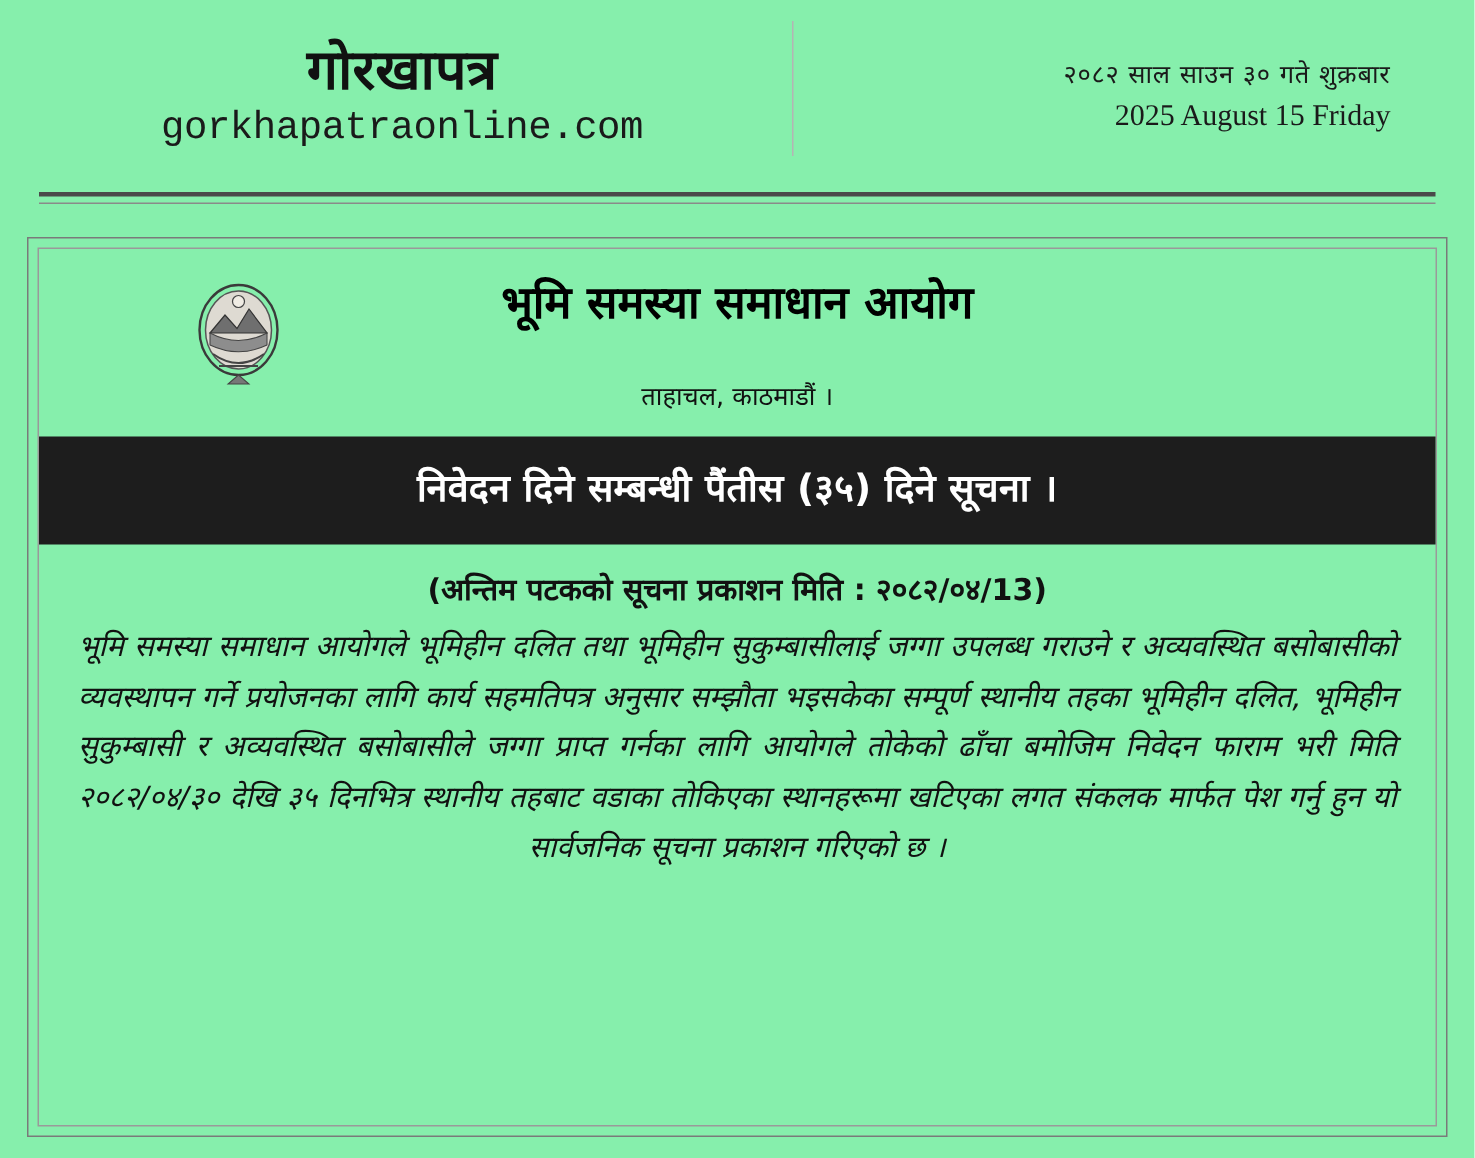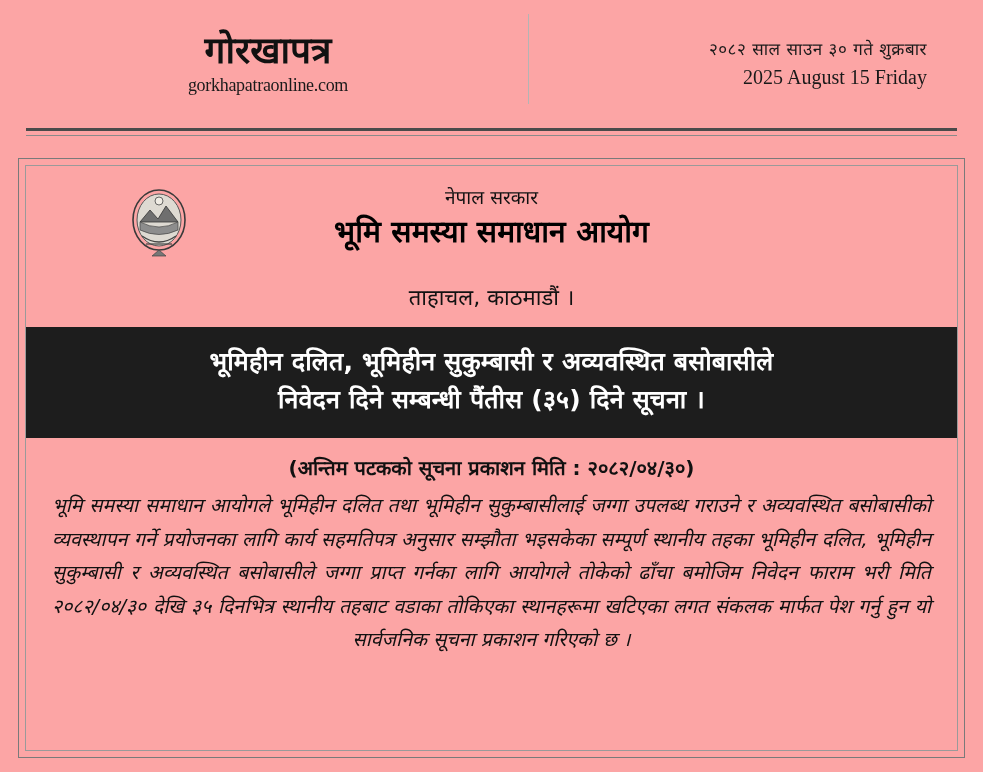--- a/index.html
+++ b/index.html
@@ -5,21 +5,21 @@
   * { box-sizing: border-box; }
   html, body {
     margin: 0; padding: 0;
     background: #ffffff;
     font-family: "Liberation Serif", "DejaVu Serif", serif;
   }
   .page {
     width: 983px;
     height: 772px;
     position: relative;
-    background: #fca5a5;
+    background: #86efac;
     overflow: hidden;
   }
 
   
   .masthead {
     display: flex;
     align-items: stretch;
     padding: 8px 28px 0 28px;
     height: 118px;
   }
@@ -34,22 +34,22 @@
   .mast-title {
     font-family: "DejaVu Sans", sans-serif;
     font-weight: bold;
     font-size: 37px;
     color: #111;
     letter-spacing: 0px;
     line-height: 1.15;
     margin-bottom: 2px;
   }
   .mast-url {
-    font-family: Liberation Serif, serif;
-    font-size: 18px;
+    font-family: Liberation Mono, monospace;
+    font-size: 26px;
     color: #1a1a1a;
     letter-spacing: -0.3px;
   }
   .mast-divider {
     width: 1px;
     background: #b4b4b4;
     margin: 6px 0 14px 0;
     flex: 0 0 1px;
   }
   .mast-right {
@@ -129,21 +129,21 @@
   .gov-line2 {
     font-family: "DejaVu Sans", sans-serif;
     font-weight: bold;
     font-size: 30px;
     color: #000;
     line-height: 1.25;
     margin-bottom: 4px;
   }
   .gov-line3 {
     font-family: "DejaVu Sans", sans-serif;
-    font-size: 22px;
+    font-size: 17px;
     color: #111;
     margin-top: 30px;
   }
 
   .headline-bar {
     background: #1d1d1d;
     color: #ffffff;
     margin: 16px -22px 0 -22px;
     padding: 16px 34px 18px 34px;
     text-align: center;
@@ -208,31 +208,29 @@
         <svg class="emblem" viewBox="0 0 62 72">
           <ellipse cx="31" cy="34" rx="26" ry="30" fill="none" stroke="#3a3a3a" stroke-width="1.6"></ellipse>
           <ellipse cx="31" cy="34" rx="22" ry="26" fill="#dedad2" stroke="#555" stroke-width="1"></ellipse>
           <path d="M12 36 L22 24 L30 33 L38 20 L50 36 Z" fill="#6f6f6f" stroke="#333" stroke-width="0.8"></path>
           <path d="M12 36 q19 10 38 0 v8 q-19 9 -38 0 z" fill="#8d8d8d" stroke="#444" stroke-width="0.7"></path>
           <circle cx="31" cy="15" r="4" fill="#f0ece4" stroke="#444" stroke-width="0.8"></circle>
           <path d="M14 50 q17 12 34 0" fill="none" stroke="#444" stroke-width="1.4"></path>
           <path d="M18 58 h26" stroke="#444" stroke-width="1.2"></path>
           <path d="M31 64 l-7 6 h14 z" fill="#777" stroke="#444" stroke-width="0.7"></path>
         </svg>
-        <div class="gov-line1">नेपाल सरकार</div>
         <div class="gov-line2">भूमि समस्या समाधान आयोग</div>
         <div class="gov-line3">ताहाचल, काठमाडौं ।</div>
       </div>
 
       <div class="headline-bar">
-        <div>भूमिहीन दलित, भूमिहीन सुकुम्बासी र अव्यवस्थित बसोबासीले</div>
         <div>निवेदन दिने सम्बन्धी पैंतीस (३५) दिने सूचना ।</div>
       </div>
 
-      <div class="pub-date">(अन्तिम पटकको सूचना प्रकाशन मिति : २०८२/०४/३०)</div>
+      <div class="pub-date">(अन्तिम पटकको सूचना प्रकाशन मिति : २०८२/०४/13)</div>
 
       <div class="body-text">
         <p>भूमि समस्या समाधान आयोगले भूमिहीन दलित तथा भूमिहीन सुकुम्बासीलाई जग्गा उपलब्ध गराउने र अव्यवस्थित बसोबासीको व्यवस्थापन गर्ने प्रयोजनका लागि कार्य सहमतिपत्र अनुसार सम्झौता भइसकेका सम्पूर्ण स्थानीय तहका भूमिहीन दलित, भूमिहीन सुकुम्बासी र अव्यवस्थित बसोबासीले जग्गा प्राप्त गर्नका लागि आयोगले तोकेको ढाँचा बमोजिम निवेदन फाराम भरी मिति २०८२/०४/३० देखि ३५ दिनभित्र स्थानीय तहबाट वडाका तोकिएका स्थानहरूमा खटिएका लगत संकलक मार्फत पेश गर्नु हुन यो सार्वजनिक सूचना प्रकाशन गरिएको छ ।</p>
       </div>
 
     </div>
   </div>
 </div>
 
 </body></html>

